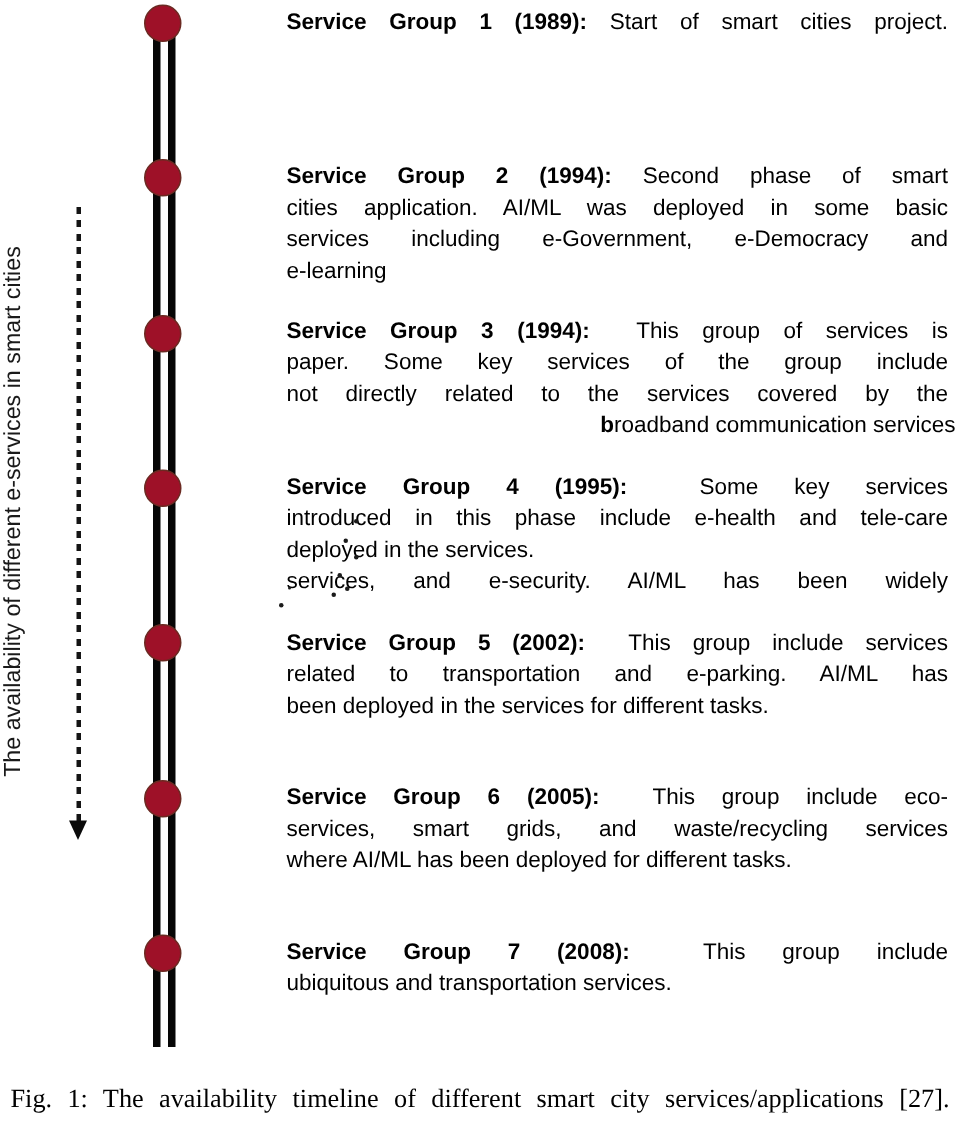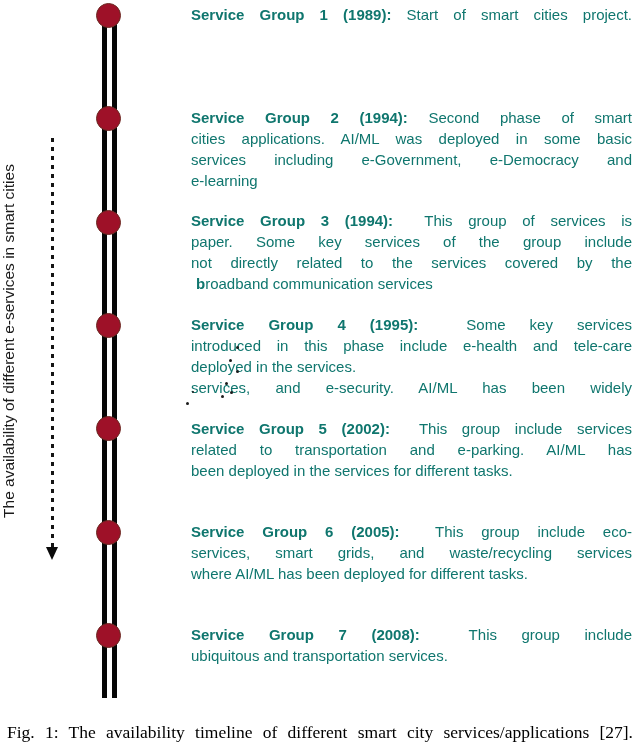--- a/index.html
+++ b/index.html
@@ -67,29 +67,29 @@
     box-sizing: border-box;
   }
 
   
   .group {
     position: absolute;
     left: 191px;
     width: 441px;
     font-size: 15px;
     line-height: 21px;
-    color: #0f766e;
+    color: #000000;
   }
   .line { width: 100%; }
   .just {
     text-align: justify;
     text-align-last: justify;
   }
   .bold { font-weight: bold; }
-  .indent { padding-left: 5px; }
+  .indent { padding-left: 5px; text-align: right; }
 
   
   .speckle {
     position: absolute;
     background: #1b1b1b;
     border-radius: 50%;
     width: 3px;
     height: 3px;
   }
 
@@ -126,21 +126,21 @@
   <div class="node" style="top:416px; background:#9e1128; border:1.5px solid #6b2a22;"></div>
   <div class="node" style="top:520px; background:#9e1128; border:1.5px solid #6b2a22;"></div>
   <div class="node" style="top:623px; background:#9e1128; border:1.5px solid #6b2a22;"></div>
 
   <div class="group" style="top:4px">
     <div class="line just"><span class="bold">Service Group 1 (1989):</span><span> Start of smart cities project.</span></div>
   </div>
 
   <div class="group" style="top:107px">
     <div class="line just"><span class="bold">Service Group 2 (1994):</span><span> Second phase of smart</span></div>
-    <div class="line just">cities applications. AI/ML was deployed in some basic</div>
+    <div class="line just">cities application. AI/ML was deployed in some basic</div>
     <div class="line just">services including e-Government, e-Democracy and</div>
     <div class="line">e-learning</div>
   </div>
 
   <div class="group" style="top:210px">
     <div class="line just"><span class="bold">Service Group 3 (1994):</span><span>&nbsp; This group of services is</span></div>
     <div class="line just">paper. Some key services of the group include</div>
     <div class="line just">not directly related to the services covered by the</div>
     <div class="line indent"><span class="bold">b</span><span>roadband communication services</span></div>
   </div>

